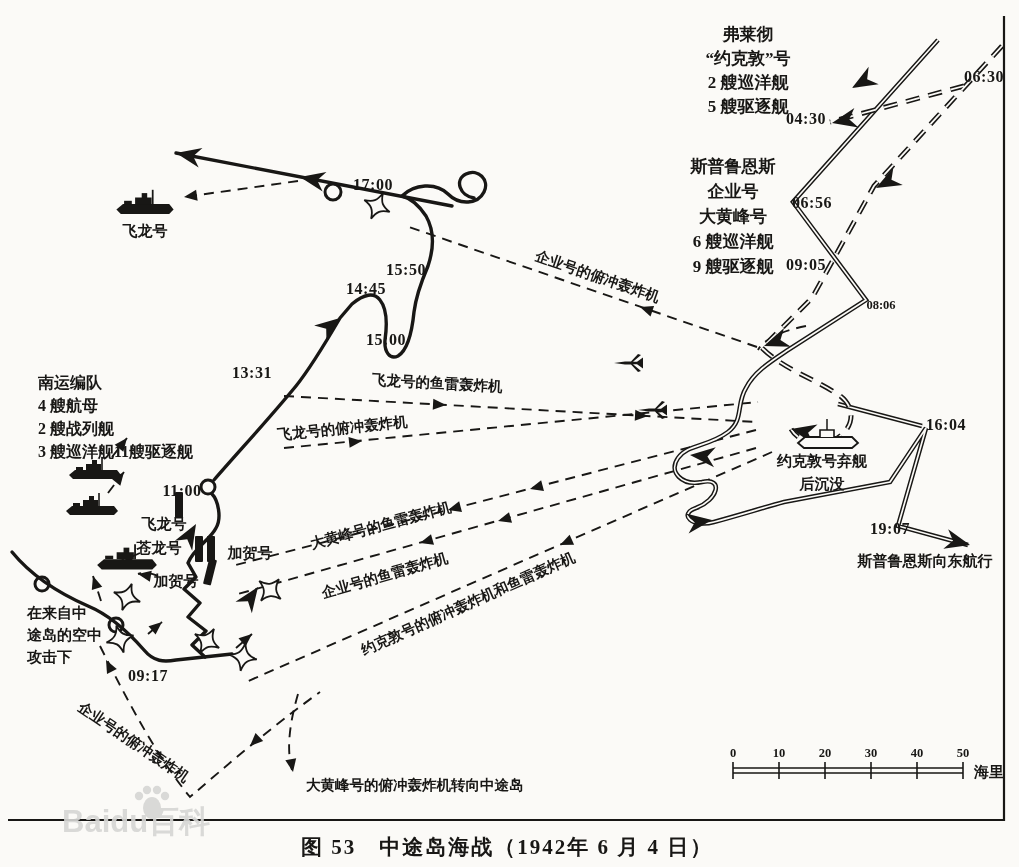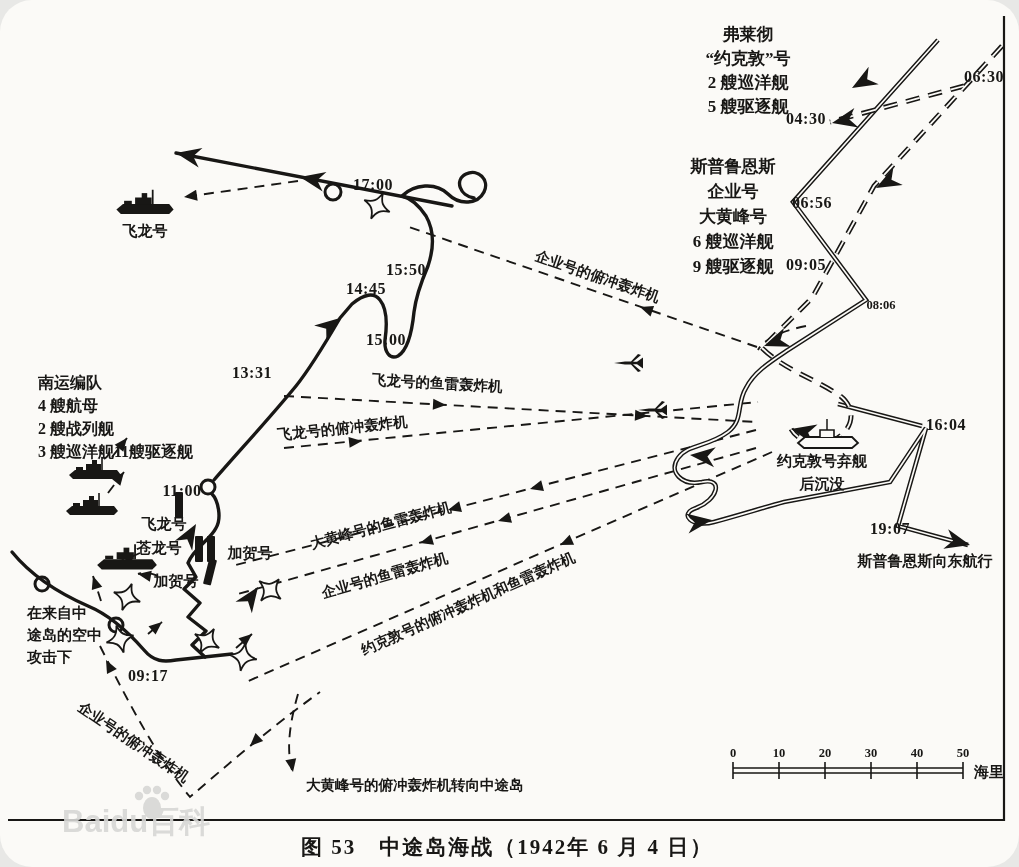--- a/index.html
+++ b/index.html
@@ -1,17 +1,17 @@
 <!DOCTYPE html>
 <html><head>
 <meta charset="utf-8">
 <style>
   html,body{margin:0;padding:0;background:#e8e8e6;}
   .stage{position:relative;width:1019px;height:867px;background:#fbfaf7;overflow:hidden;
-         font-family:"Liberation Serif","DejaVu Serif",serif;border-radius:32px;}
+         font-family:"Liberation Serif","DejaVu Serif",serif;}
   svg{position:absolute;left:0;top:0;}
   text{fill:#181715;font-family:"Liberation Serif","DejaVu Serif",serif;}
   .blk{font-size:17px;font-weight:700;}
   .blk2{font-size:16px;font-weight:700;}
   .num{font-size:16px;font-weight:700;letter-spacing:.5px;}
   .numS{font-size:12.5px;font-weight:700;}
   .shp{font-size:15px;font-weight:700;}
   .rt{font-size:14.5px;font-weight:700;}
   .nt{font-size:15px;font-weight:700;}
   .cap{font-size:21px;font-weight:700;letter-spacing:2px;}

